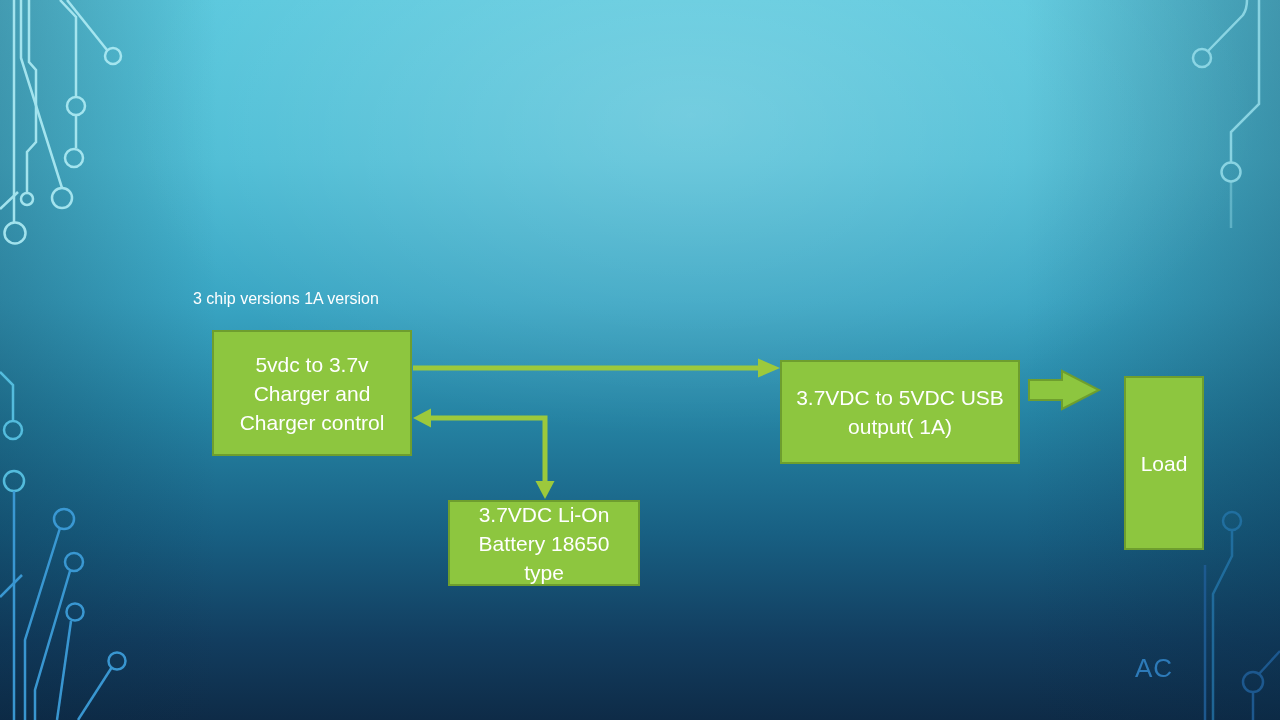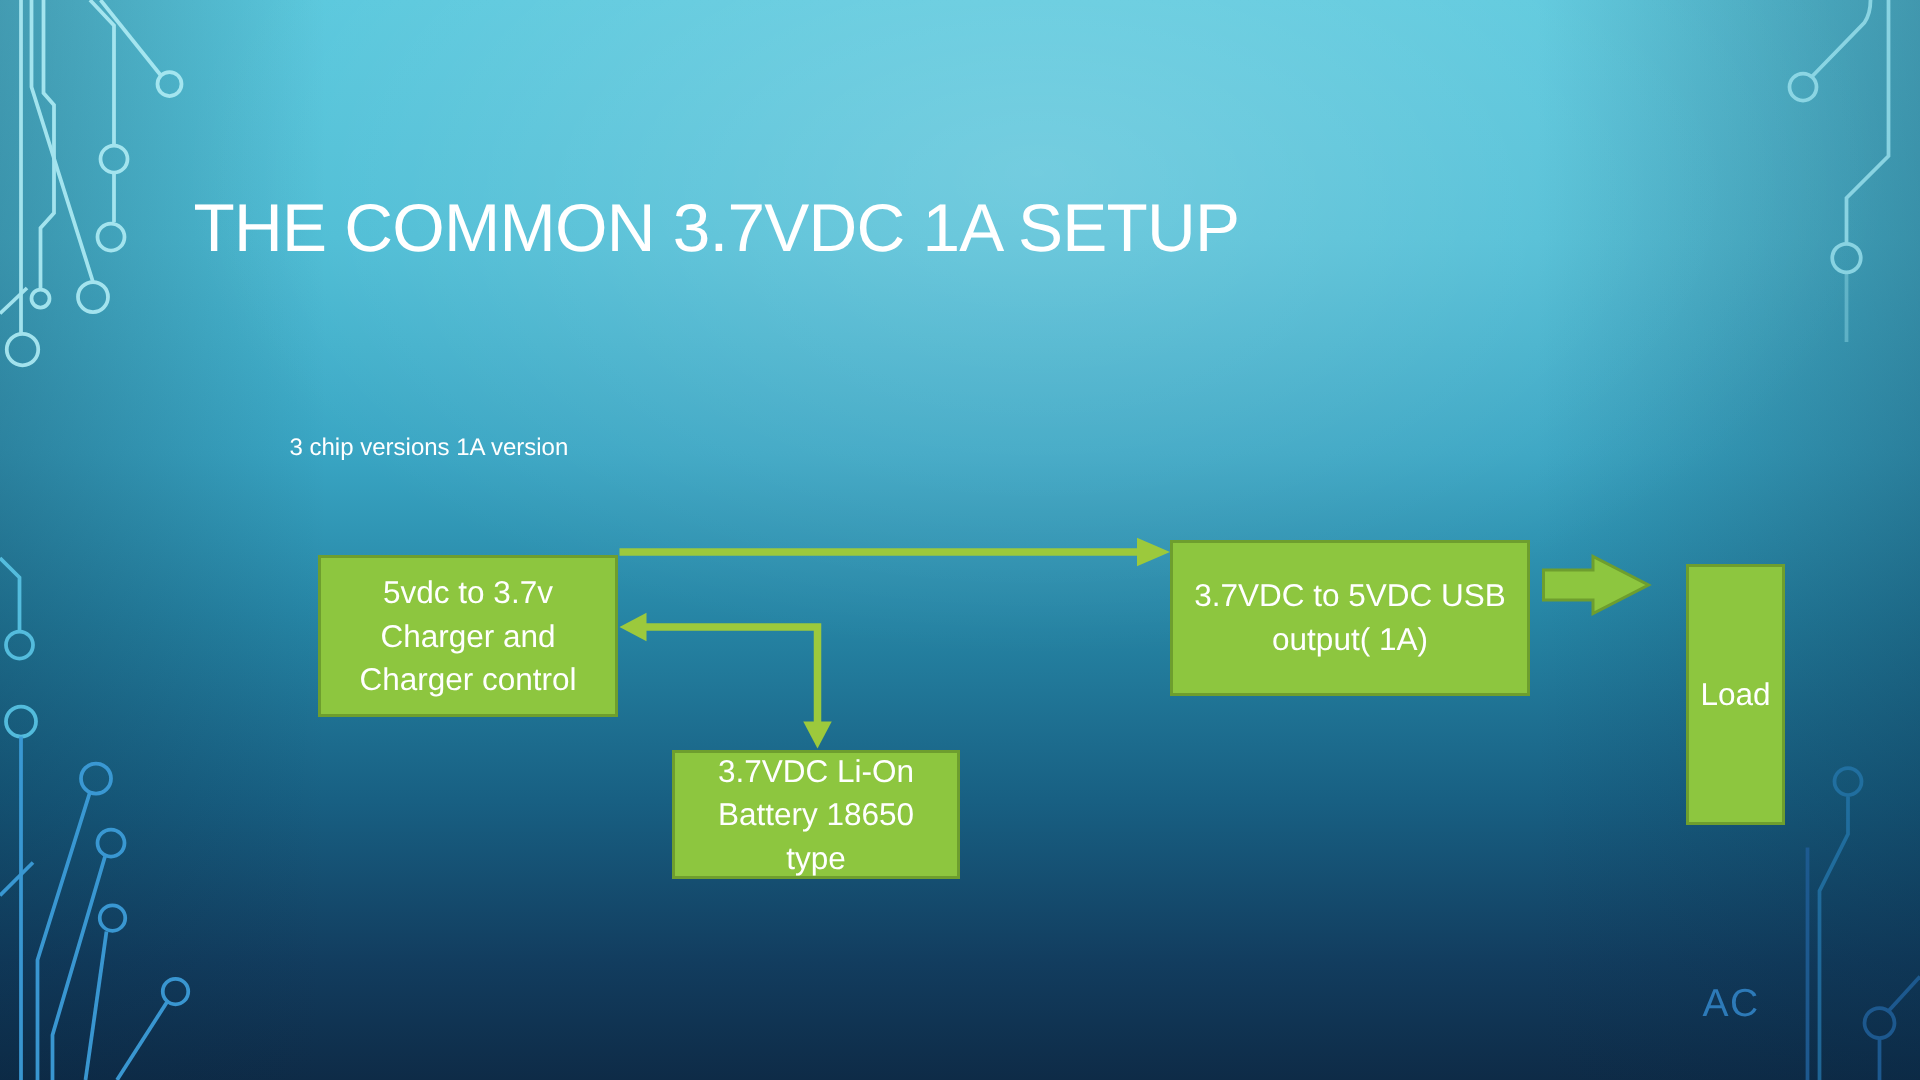--- a/index.html
+++ b/index.html
@@ -71,24 +71,24 @@
     line-height: 29px;
     text-align: center;
     display: flex;
     flex-direction: column;
     justify-content: center;
     align-items: center;
     z-index: 2;
   }
   .node-line { display: block; }
 
-  .node--charger { left: 212px; top: 330px; width: 200px; height: 108px; margin-top: 40px; }
+  .node--charger { left: 212px; top: 330px; width: 200px; height: 126px; }
   .node--usb     { left: 780px; top: 348px; width: 240px; height: 104px; margin-top: 12px; }
   .node--battery { left: 448px; top: 500px; width: 192px; height: 86px;  }
-  .node--load    { left: 1124px; top: 376px; width: 66px;  height: 174px; }
+  .node--load    { left: 1124px; top: 376px; width: 80px;  height: 174px; }
 
   .stroke-green { stroke: var(--connector-green); stroke-width: 5; fill: none; }
   .fill-green   { fill: var(--connector-green); stroke: none; }
   .block-arrow  { fill: var(--node-fill); stroke: var(--node-border); stroke-width: 2; }
 
   .footer {
     position: absolute;
     left: 1135px; top: 653px;
     font-size: 26px;
     letter-spacing: 1px;
@@ -146,21 +146,20 @@
       <path d="M1232,531 V556 L1213,594 V720"></path>
     </g>
     <g class="g-br">
       <path d="M1205,565 V720"></path>
       <circle cx="1253" cy="682" r="10"></circle>
       <path d="M1253,692 V720"></path>
       <path d="M1259,674 L1280,651"></path>
     </g>
   </svg>
 
-  <h1 class="title">THE COMMON 3.7VDC 1A SETUP</h1>
   <div class="caption">3 chip versions 1A version</div>
 
   <div class="node node--charger">
     <span class="node-line">5vdc to 3.7v</span>
     <span class="node-line">Charger and</span>
     <span class="node-line">Charger control</span>
   </div>
 
   <div class="node node--usb">
     <span class="node-line">3.7VDC to 5VDC USB</span>

